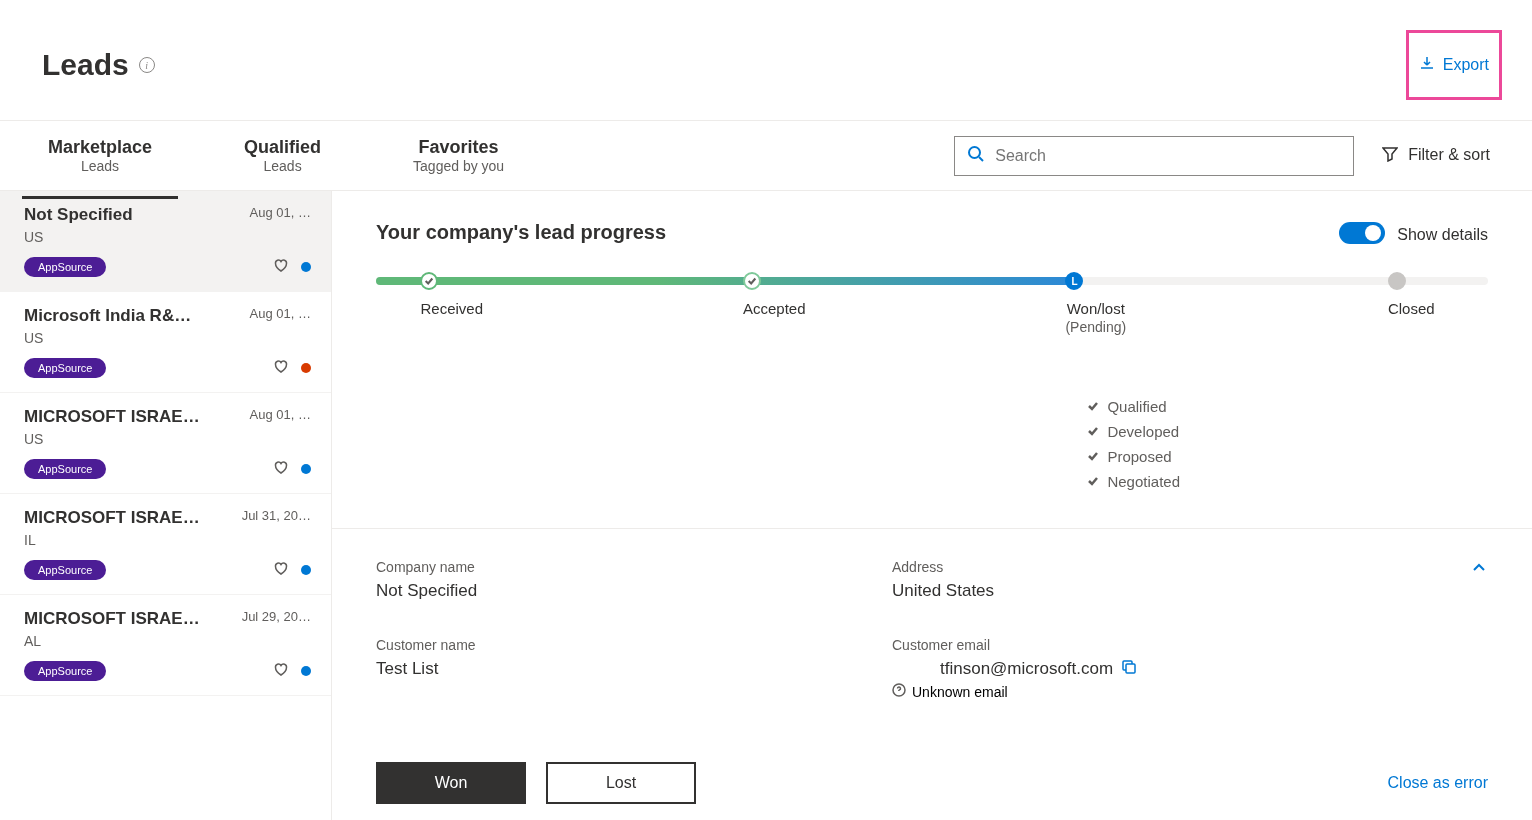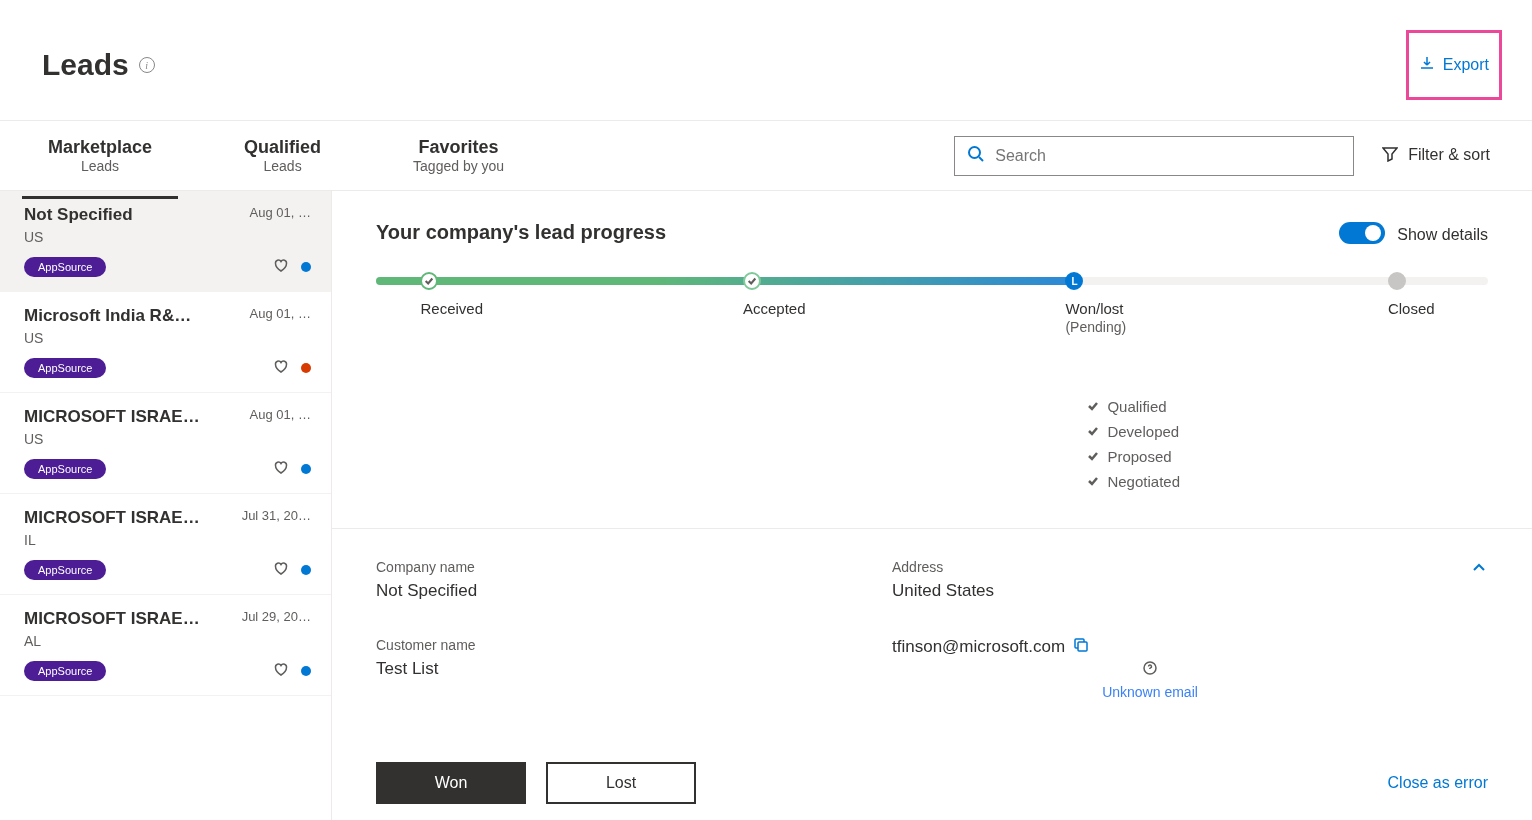--- a/index.html
+++ b/index.html
@@ -52,38 +52,38 @@
 .progress-track { position: absolute; left: 0; right: 0; top: 3px; height: 8px; background: #f3f2f1; border-radius: 4px; }
 .progress-fill { position: absolute; left: 0; top: 3px; height: 8px; width: 63%; background: linear-gradient(to right, #5fb878 0%, #5fb878 40%, #2b88d8 100%); border-radius: 4px; }
 .progress-node { position: absolute; top: -2px; width: 18px; height: 18px; border-radius: 50%; background: #fff; display: flex; align-items: center; justify-content: center; }
 .progress-node svg { width: 10px; height: 10px; stroke: #605e5c; fill: none; stroke-width: 2.5; }
 .node-1 { left: 4%; border: 2px solid #5fb878; }
 .node-2 { left: 33%; border: 2px solid #7fc99a; }
 .node-3 { left: 62%; border: 2px solid #0078d4; background: #0078d4; }
 .node-3 span { color: #fff; font-size: 10px; font-weight: 700; }
 .node-4 { left: 91%; border: 2px solid #c8c6c4; background: #c8c6c4; }
 .progress-labels { display: flex; position: relative; }
-.plabel { position: absolute; font-size: 15px; color: #323130; text-align: left; }
+.plabel { position: absolute; font-size: 15px; color: #323130; text-align: center; }
 .plabel-1 { left: 4%; }
 .plabel-2 { left: 33%; }
 .plabel-3 { left: 62%; }
 .plabel-4 { left: 91%; }
 .plabel-sub { color: #605e5c; font-size: 14px; margin-top: 2px; }
 .checklist { margin-top: 58px; margin-left: 62%; padding-left: 22px; }
 .checklist-item { display: flex; align-items: center; gap: 8px; color: #605e5c; font-size: 15px; margin-bottom: 8px; }
 .check-icon svg { width: 12px; height: 12px; stroke: #605e5c; fill: none; stroke-width: 2.5; }
 .detail-section { padding: 30px 44px 10px 44px; flex: 1; overflow: auto; position: relative; }
 .detail-grid { display: grid; grid-template-columns: 1fr 1fr 80px; row-gap: 36px; }
 .detail-field-label { font-size: 14px; color: #605e5c; margin-bottom: 6px; }
 .detail-field-value { font-size: 17px; color: #323130; }
-.email-row { display: flex; align-items: center; gap: 8px; }
+.email-row { display: flex; align-items: center; gap: 8px; margin-left: 48px; }
 .copy-icon svg { width: 16px; height: 16px; stroke: #0078d4; fill: none; stroke-width: 1.5; }
 .chevron-up { cursor: pointer; }
 .chevron-up svg { width: 18px; height: 18px; stroke: #0078d4; fill: none; stroke-width: 2; }
-.email-warn { display: flex; align-items: center; gap: 6px; color: #3b82f6; font-size: 14px; margin-top: 4px; flex-direction: column; }
+.email-warn { display: flex; align-items: center; gap: 6px; color: #000000; font-size: 14px; margin-top: 4px; }
 .warn-icon svg { width: 14px; height: 14px; stroke: #605e5c; fill: none; stroke-width: 1.5; }
 .action-bar { display: flex; align-items: center; justify-content: space-between; padding: 16px 44px; }
 .action-buttons { display: flex; gap: 20px; }
 .btn { width: 150px; height: 42px; font-size: 16px; cursor: pointer; }
 .btn-won { background: #323130; color: #fff; border: none; }
 .btn-lost { background: #fff; color: #323130; border: 2px solid #323130; }
 .close-error { color: #0078d4; font-size: 16px; cursor: pointer; }
 </style>
 </head>
 <body>
@@ -305,20 +305,21 @@
               <svg viewBox="0 0 18 18">
                   <path d="M4 11l5-5 5 5"></path>
                 </svg>
             </span>
           </div>
           <div>
             <div class="detail-field-label">Customer name</div>
             <div class="detail-field-value">Test List</div>
           </div>
           <div>
+            <div class="detail-field-label">Customer email</div>
             <div class="email-row">
               <span class="detail-field-value">tfinson@microsoft.com</span>
               <span class="copy-icon">
                 <svg viewBox="0 0 16 16">
                     <rect x="5" y="5" width="9" height="9" rx="1"></rect>
                     <path d="M11 5V3a1 1 0 0 0-1-1H3a1 1 0 0 0-1 1v7a1 1 0 0 0 1 1h2"></path>
                   </svg>
               </span>
             </div>
             <div class="email-warn">

